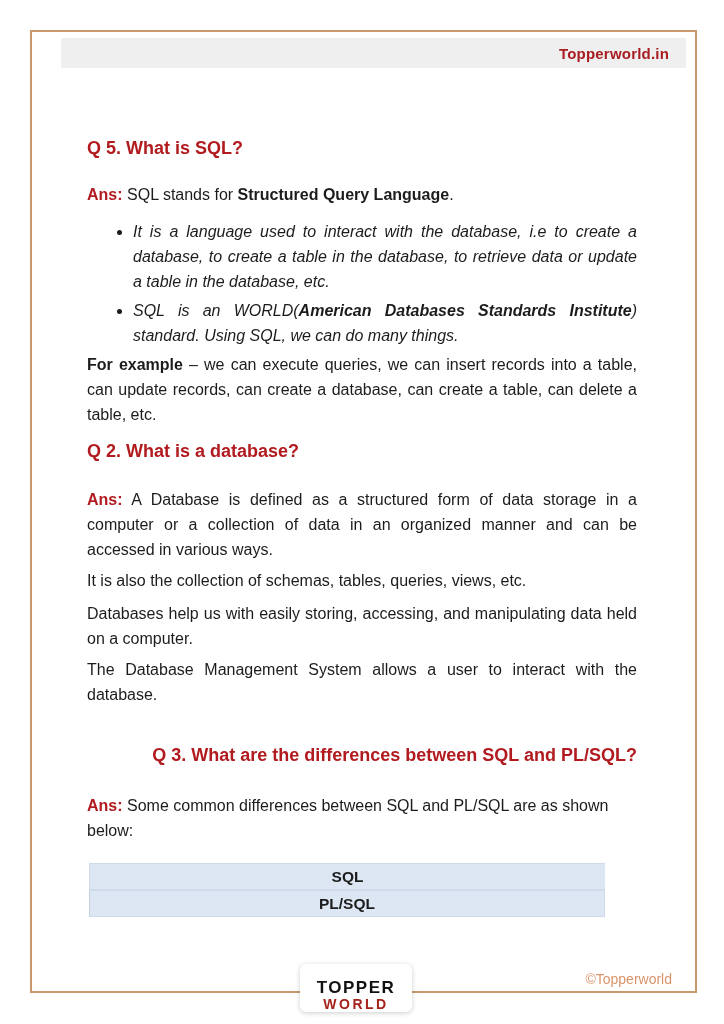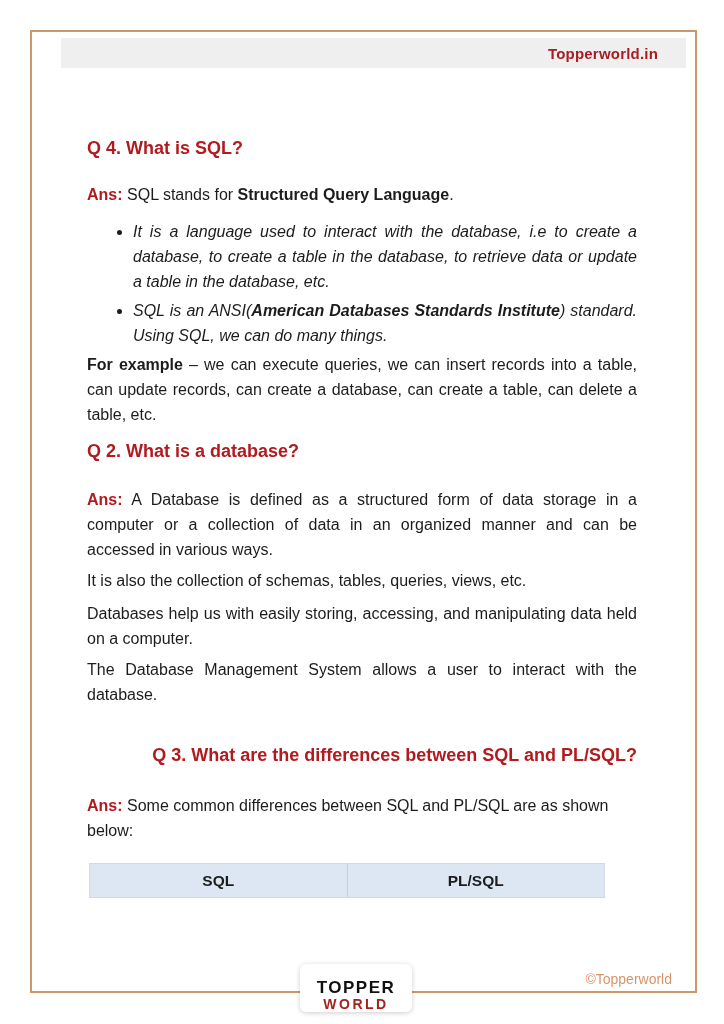--- a/index.html
+++ b/index.html
@@ -17,21 +17,21 @@
     width:663px; height:959px;
     border:2px solid #c9996a;
     z-index:0;
   }
   .topbar {
     position:absolute;
     left:61px; top:38px;
     width:625px; height:30px;
     background:#efefef;
     display:flex; align-items:center; justify-content:flex-end;
-    padding-right:28px; box-sizing:border-box;
+    padding-right:17px; box-sizing:border-box;
     z-index:1;
   }
   .brand {
     color:#a81d22; font-weight:bold; font-size:15px; letter-spacing:0.2px;
   }
   .content {
     position:absolute;
     left:87px; top:138px;
     width:550px;
     font-size:16px; line-height:25px;
@@ -55,20 +55,21 @@
   .p-schemas { margin:0 0 8px 0; }
   .p-databases { margin:0 0 6px 0; }
   .p-dbms { margin:0; }
   .h2-q3 { margin-top:38px !important; margin-bottom:28px !important;text-align:right; }
   .ans3 { margin:0 0 20px 0; }
   .cmp-table {
     display:flex;
     width:516px;
     margin-left:2px;
     margin-top:0;
+    flex-direction:column;
   }
   .cmp-cell {
     flex:1;
     background:#dde7f3;
     border:1px solid #cfdaeb;
     height:33px;
     display:flex; align-items:center; justify-content:center;
     font-weight:bold; font-size:15.5px; color:#1c1c1c;
   }
   .cmp-cell + .cmp-cell { border-left:1px solid #c3d0e2; margin-left:0; }
@@ -105,27 +106,27 @@
 <div class="page">
 
   <div class="page-border"></div>
 
   <div class="topbar">
     <span class="brand">Topperworld.in</span>
   </div>
 
   <div class="content">
 
-    <h2 class="qtitle">Q 4. What is SQL?</h2>
+    <h2 class="qtitle">Q 5. What is SQL?</h2>
 
     <p class="ans1"><span class="ans-label">Ans:</span><span> SQL stands for </span><b>Structured Query Language</b><span>.</span></p>
 
     <ul class="blist">
       <li class="just">It is a language used to interact with the database, i.e to create a database, to create a table in the database, to retrieve data or update a table in the database, etc.</li>
-      <li class="just"><span>SQL is an ANSI(</span><b>American Databases Standards Institute</b><span>) standard. Using SQL, we can do many things.</span></li>
+      <li class="just"><span>SQL is an WORLD(</span><b>American Databases Standards Institute</b><span>) standard. Using SQL, we can do many things.</span></li>
     </ul>
 
     <p class="example just"><b>For example</b><span> – we can execute queries, we can insert records into a table, can update records, can create a database, can create a table, can delete a table, etc.</span></p>
 
     <h2 class="qtitle h2-q2">Q 2. What is a database?</h2>
 
     <p class="ans2 just"><span class="ans-label">Ans:</span><span> A Database is defined as a structured form of data storage in a computer or a collection of data in an organized manner and can be accessed in various ways.</span></p>
 
     <p class="p-schemas">It is also the collection of schemas, tables, queries, views, etc.</p>
 

